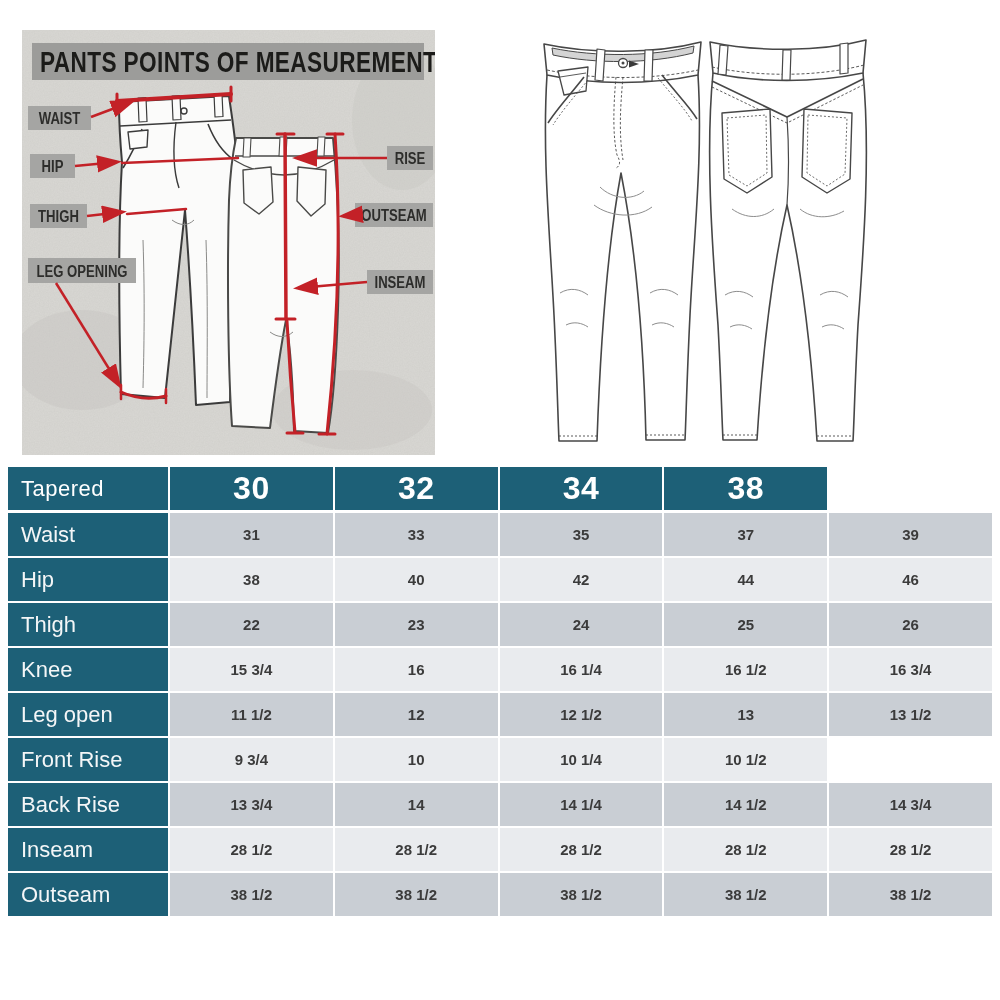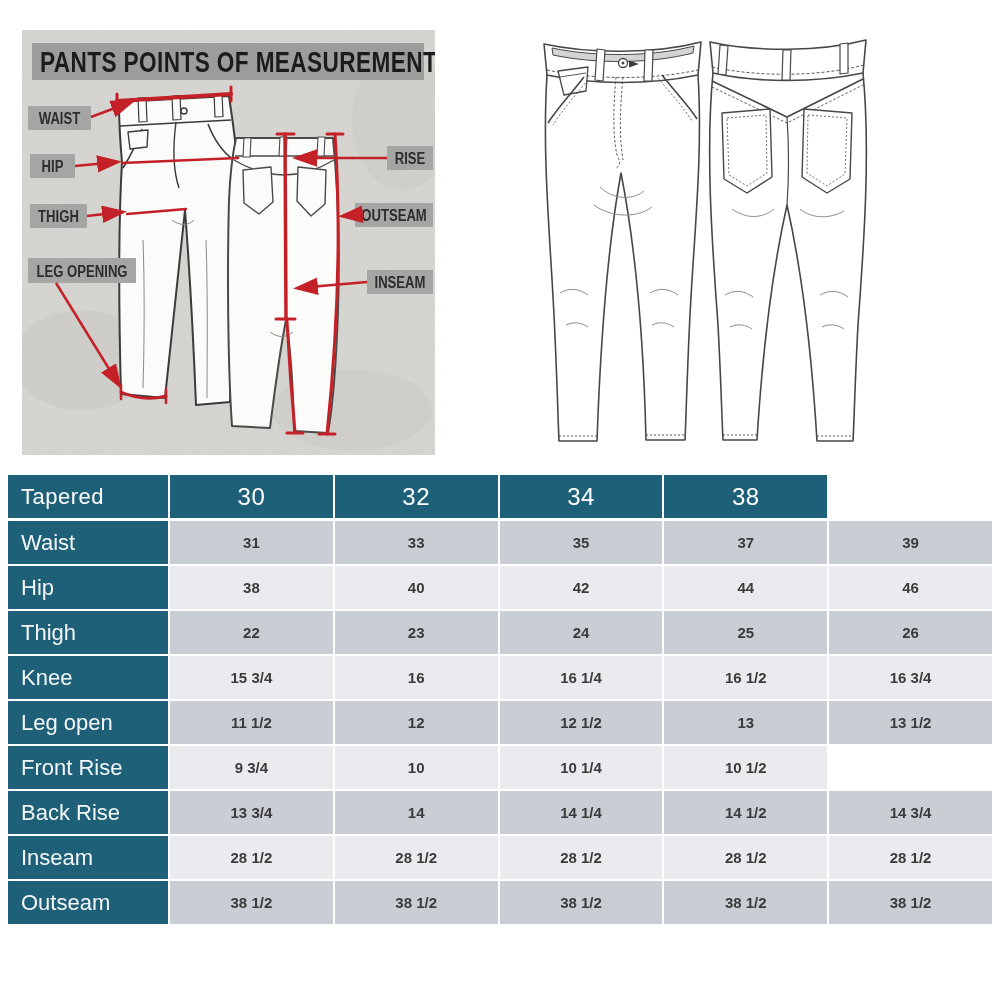--- a/index.html
+++ b/index.html
@@ -3,26 +3,26 @@
 <meta charset="utf-8">
 <style>
   html,body{margin:0;padding:0;background:#ffffff;}
   body{width:1000px;height:1000px;position:relative;font-family:"Liberation Sans",sans-serif;overflow:hidden;}
 
   
   #diagram-panel{position:absolute;left:22px;top:30px;width:413px;height:425px;}
   #flats-panel{position:absolute;left:500px;top:25px;width:480px;height:430px;}
 
   
-  #size-table{position:absolute;left:8px;top:467px;width:984px;margin-top:8px;}
+  #size-table{position:absolute;left:8px;top:467px;width:984px;}
   .thead,.tr{display:grid;grid-template-columns:160px repeat(5,1fr);gap:2px;height:43px;}
   .thead{margin-bottom:3px;}
   .tbody{display:flex;flex-direction:column;gap:2px;}
   .th{background:#1d6077;color:#ffffff;display:flex;align-items:center;justify-content:center;
-      font-size:24px;font-weight:normal;letter-spacing:0.5px;}
+      font-size:32px;font-weight:bold;letter-spacing:0.5px;}
   .th.corner{justify-content:flex-start;padding-left:13px;font-size:22px;font-weight:normal;}
   .rl{background:#1d6077;color:#f4f6f7;display:flex;align-items:center;padding-left:13px;font-size:22px;}
   .td{display:flex;align-items:center;justify-content:center;font-size:15px;font-weight:bold;color:#3b3b3b;}
   .row-dark .td{background:#c9ced4;}
   .row-light .td{background:#e9ebee;}
 </style>
 </head>
 <body>
 
 <div id="diagram-panel">

